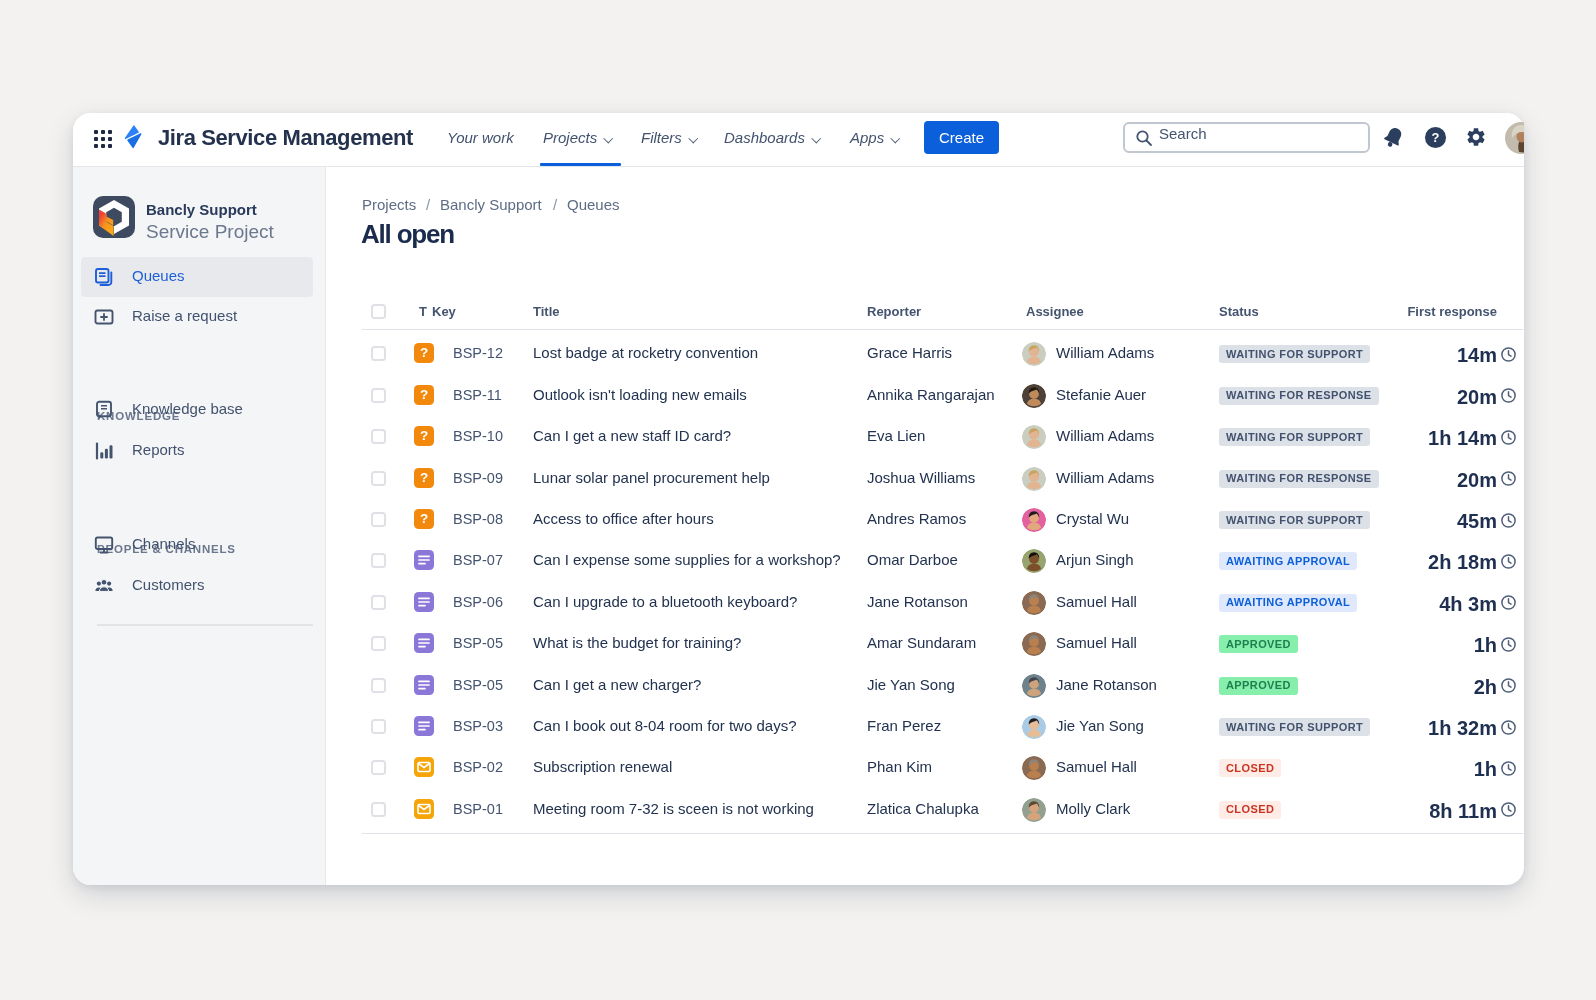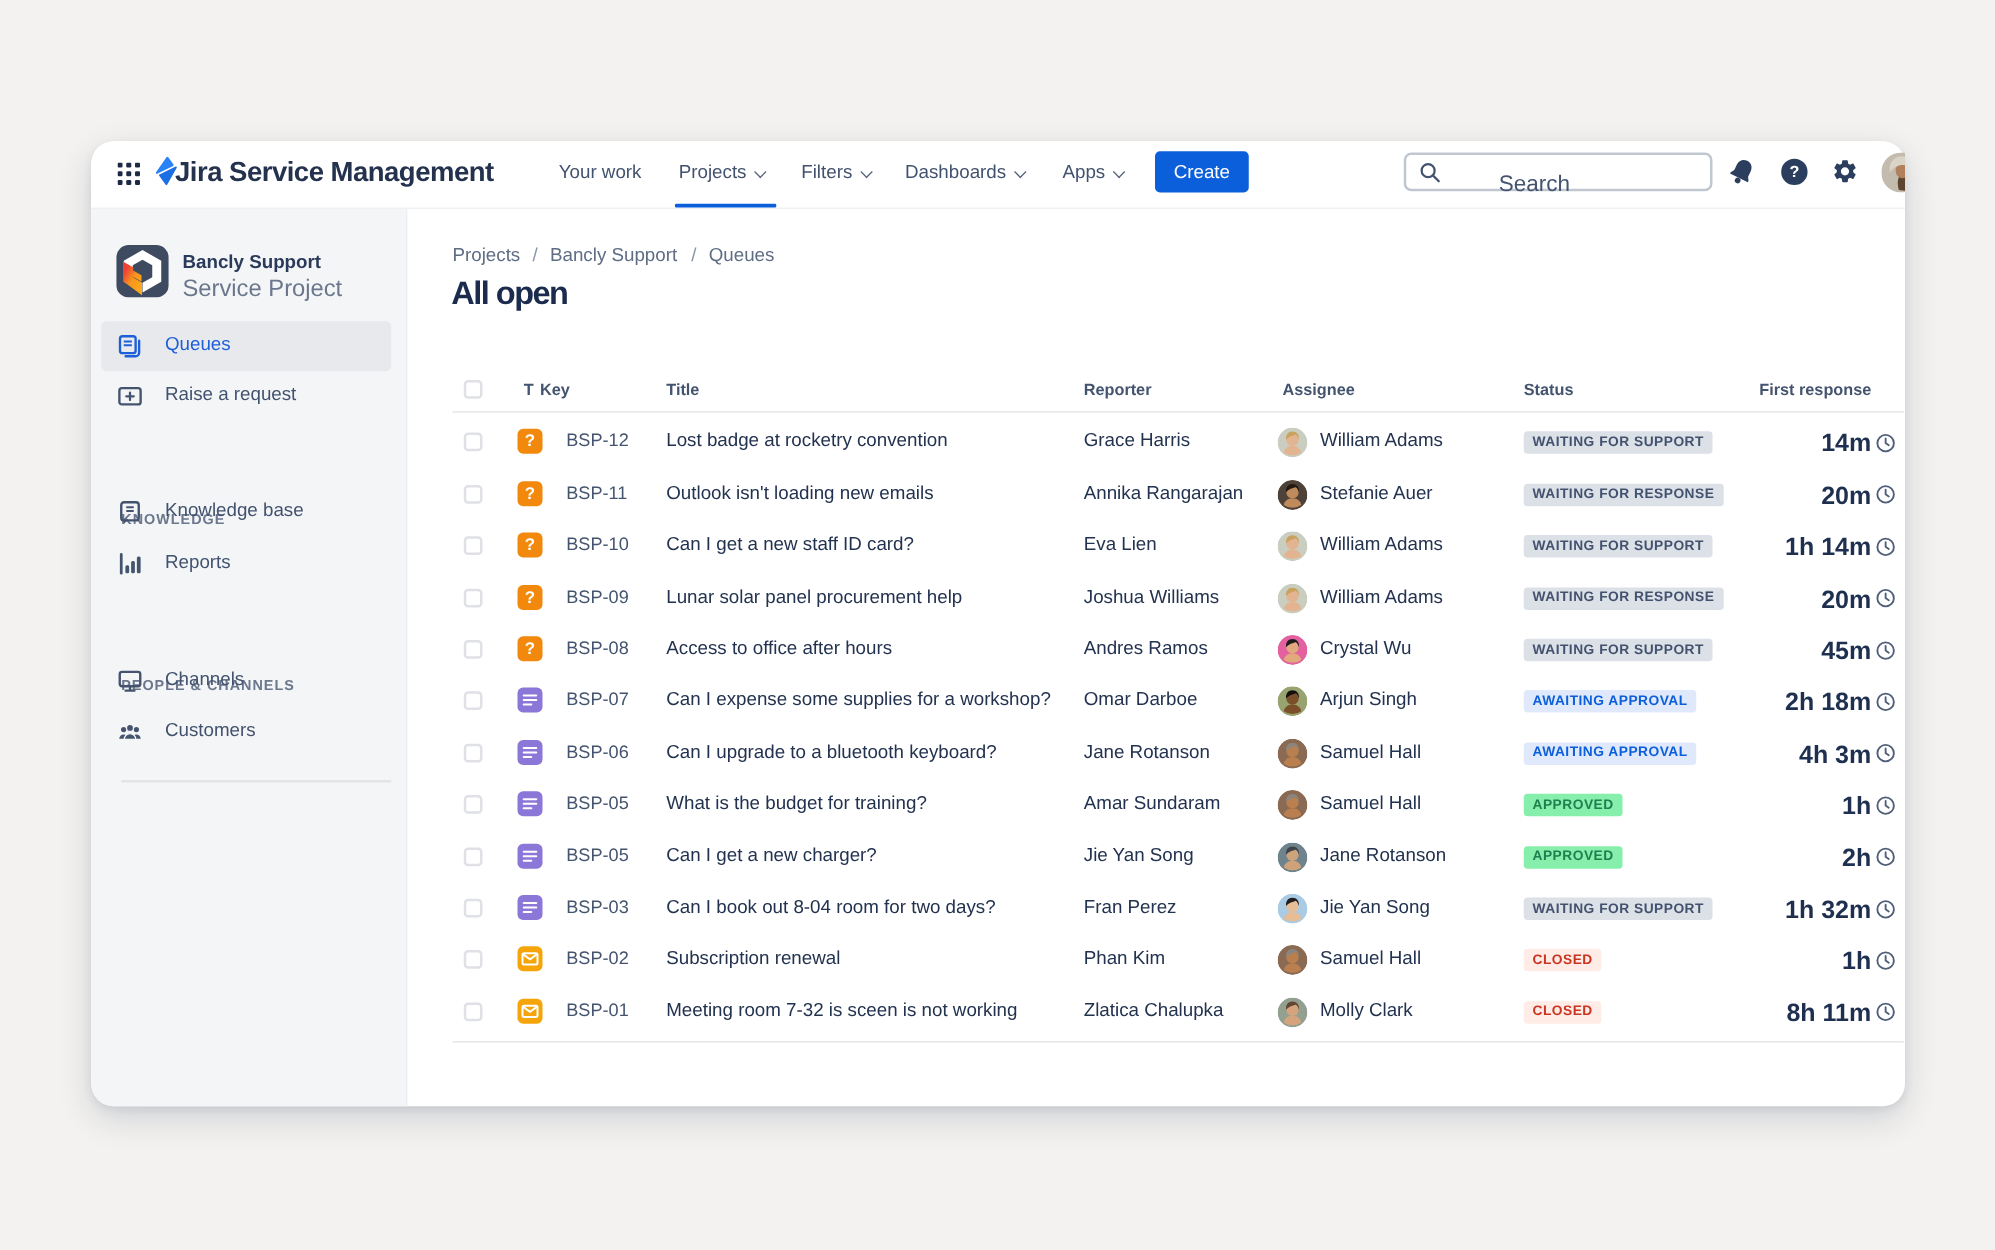--- a/index.html
+++ b/index.html
@@ -1,27 +1,27 @@
 <!DOCTYPE html>
 <html><head>
 <meta charset="utf-8">
 <style>
 * { margin:0; padding:0; box-sizing:border-box; }
 html,body { width:1596px; height:1000px; background:#F3F2F0; font-family:"Liberation Sans",sans-serif; overflow:hidden; }
 .abs { position:absolute; }
 #card { position:absolute; left:73px; top:113px; width:1451px; height:772px; background:#fff; border-radius:18px; box-shadow:0 10px 28px rgba(9,30,66,0.14), 0 3px 8px rgba(9,30,66,0.08); }
 #topbar { position:absolute; left:73px; top:113px; width:1451px; height:54px; background:#fff; border-bottom:1px solid #E4E6EA; border-radius:18px 18px 0 0; }
 #sidebar { position:absolute; left:73px; top:167px; width:253px; height:718px; background:#F4F5F7; border-right:1px solid #E7E8EB; border-radius:0 0 0 18px; }
-.navitem { position:absolute; font-size:15px; color:#42526E; white-space:nowrap; }
+.navitem { position:absolute; font-size:15px; color:#42526E; white-space:nowrap;font-style:italic; }
 .chev { display:inline-block; width:9px; height:9px; margin-left:7px; position:relative; top:-1px; }
 .chev:before { content:""; position:absolute; left:1px; top:2px; width:5.5px; height:5.5px; border-right:1.8px solid #54627A; border-bottom:1.8px solid #54627A; transform:rotate(45deg); }
 #create { position:absolute; left:924px; top:121px; width:75px; height:33px; background:#0C5FDB; border-radius:4px; color:#fff; font-size:15px; text-align:center; line-height:33px; }
 #search { position:absolute; left:1123px; top:122px; width:247px; height:31px; border:2px solid #C1C7D0; border-radius:6px; background:#fff; }
-#search span { position:absolute; left:34px; top:13px; font-size:18px; color:#44546F;margin-left:40px; }
-#logo-text { position:absolute; left:140px; top:125px; font-size:22px; font-weight:700; color:#24324E; letter-spacing:-0.4px; white-space:nowrap;text-align:right; }
+#search span { position:absolute; left:34px; top:1px; font-size:15px; color:#44546F; }
+#logo-text { position:absolute; left:158px; top:125px; font-size:22px; font-weight:700; color:#24324E; letter-spacing:-0.4px; white-space:nowrap;text-align:right; }
 .underline { position:absolute; left:540px; top:163px; width:81px; height:3px; background:#0C5FDB; border-radius:1px; }
 
 .proj-name { position:absolute; left:146px; top:201px; font-size:15px; font-weight:700; color:#2A3A5A; }
 .proj-sub { position:absolute; left:146px; top:221px; font-size:19px; color:#6B778C; }
 .srow { position:absolute; left:81px; width:232px; height:40px; border-radius:4px; }
 .srow .ic { position:absolute; left:13px; top:10px; width:20px; height:20px; }
 .srow .lbl { position:absolute; left:51px; top:10px; font-size:15px; color:#42526E; }
 .shead { position:absolute; left:97px; font-size:11.5px; font-weight:700; color:#6B778C; letter-spacing:0.8px;margin-top:40px; }
 
 .crumb { position:absolute; top:196px; font-size:15px; color:#5E6C84; }

